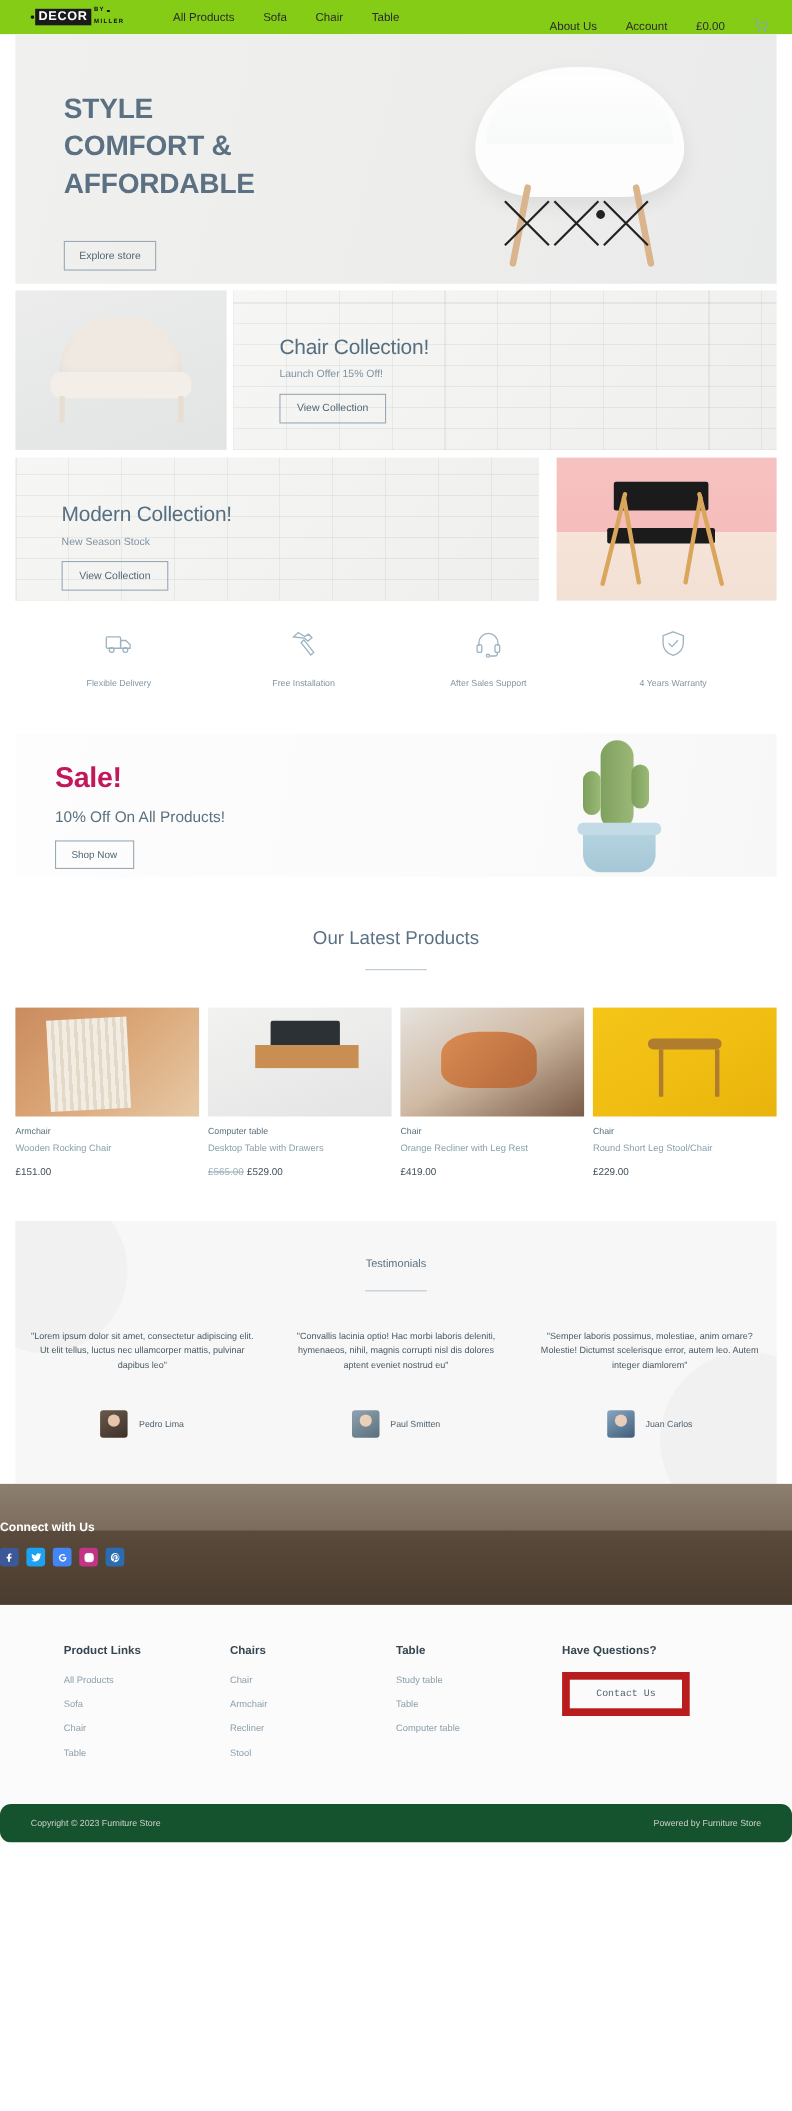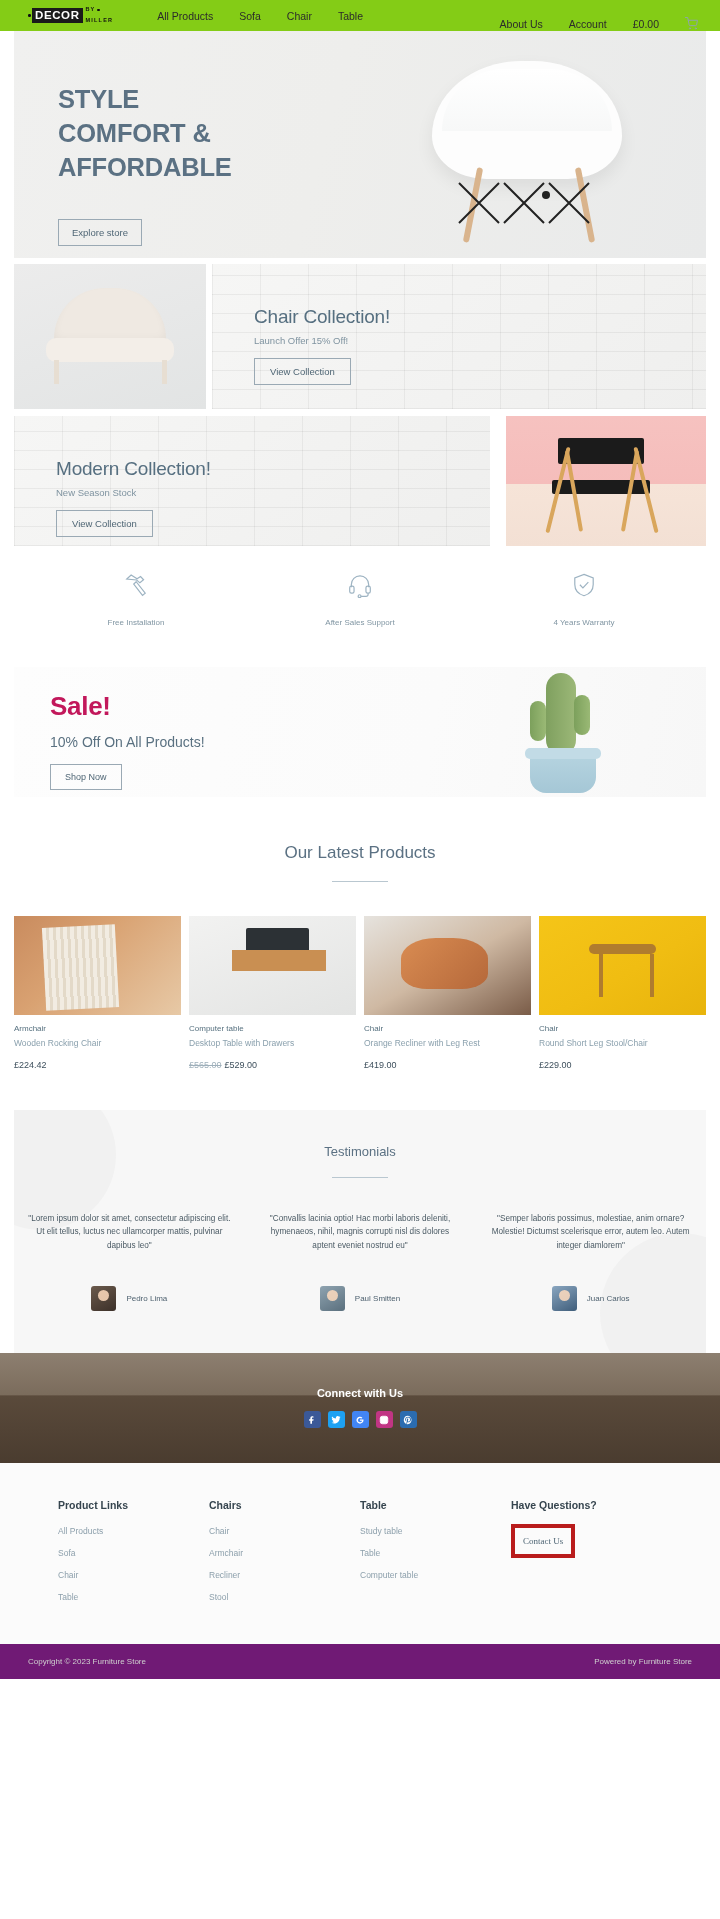--- a/index.html
+++ b/index.html
@@ -181,60 +181,61 @@
     background:#b07c2e; border-radius:6px; }
   .t4:before { content:""; position:absolute; left:36%; top:38%; width:28%; height:44%;
     border-left:4px solid #b07c2e; border-right:4px solid #b07c2e; }
 
   
   .testi {
     margin-top: 40px; background: #f7f7f7; position: relative; overflow: hidden;
     padding: 34px 0 42px;
   }
   .testi .blob { position:absolute; border-radius:50%; background:#f1f1f1; }
-  .testi h2 { text-align:center; font-size: 13px; color:#5b7183; font-weight: normal; position: relative; }
+  .testi h2 { text-align:center; font-size: 10px; color:#5b7183; font-weight: normal; position: relative; }
   .tgrid { display:flex; margin-top: 34px; position: relative; }
   .tcol { flex:1; padding: 0 14px; text-align:center; }
   .tquote { font-size: 8.2px; line-height: 1.62; color:#4a5a64; }
   .tperson { display:flex; align-items:center; justify-content:center; gap:10px; margin-top: 34px; }
   .avatar { width: 25px; height: 25px; border-radius: 3px; overflow:hidden; flex:none; position:relative; }
   .a1 { background: linear-gradient(150deg,#6b5a4c,#3c3029); }
   .a2 { background: linear-gradient(150deg,#8fa3b0,#5a6f7d); }
   .a3 { background: linear-gradient(150deg,#8aa6c0,#3f5d7a); }
   .avatar:after { content:""; position:absolute; left:28%; top:18%; width:44%; height:44%;
     background: rgba(255,220,190,.85); border-radius:50%; }
   .tname { font-size: 8px; color:#4f6270; }
 
   
   .connect {
     height: 110px; position: relative; overflow: hidden;
     background: linear-gradient(180deg,#8d7f70 0%,#7b6c5c 38%,#5a4a3b 39%,#4a3c2f 100%);
-    display:flex; flex-direction:column; align-items:center; justify-content:center;
+    display:flex; flex-direction:column; align-items:flex-start; justify-content:center;
   }
   .connect h3 { color:#fff; font-size: 11px; font-weight: bold; position:relative; }
   .socials { display:flex; gap:7px; margin-top: 12px; position:relative; }
   .soc { width: 17px; height: 17px; border-radius: 3px; display:flex; align-items:center; justify-content:center; }
   .soc svg { width: 10px; height: 10px; fill: #fff; }
 
   
   .footer { background: #fbfbfb; padding: 36px 0 30px; }
   .fgrid { display:flex; padding: 0 58px; }
   .fcol { flex: 1; }
   .fcol h4 { font-size: 10.5px; color:#36454f; font-weight: bold; margin-bottom: 15px; }
   .fcol a { display:block; font-size: 8.5px; color:#8da0ac; text-decoration:none; margin-bottom: 12px; }
   .fcol.q h4 { margin-bottom: 13px; }
   .btn-contact {
-    display:inline-block; border:4px solid #b91c1c; color:#4f6675;
-    font-size: 9px; padding: 8px 8px; background:transparent; cursor:pointer;
-    font-family: Liberation Serif, serif;
+    display:inline-block; border:7px solid #b91c1c; color:#4f6675;
+    font-size: 9px; padding: 8px 24px; background:transparent; cursor:pointer;
+    font-family: Liberation Mono, monospace;
   }
   .copyright {
-    background:#701a75; color:#cfcfcf; font-size: 8px;
+    background:#14532d; color:#cfcfcf; font-size: 8px;
     display:flex; justify-content:space-between; align-items:center;
     padding: 13px 28px;
+    border-radius: 10px;
   }
 </style>
 </head>
 <body>
 
 <div class="header">
   <div class="logo">
     <span class="logo-dot"></span>
     <span class="logo-box">DECOR</span>
     <span class="logo-by">
@@ -322,20 +323,29 @@
         <div class="dcleg" style="left:50px;top:30px;height:88px;transform:rotate(14deg)"></div>
         <div class="dcleg" style="left:138px;top:30px;height:88px;transform:rotate(-14deg)"></div>
         <div class="dcleg" style="left:66px;top:34px;height:82px;transform:rotate(-10deg)"></div>
         <div class="dcleg" style="left:122px;top:34px;height:82px;transform:rotate(10deg)"></div>
       </div>
     </section>
 
     <section class="features">
       <div class="feat">
         <svg width="26" height="26" viewBox="0 0 24 24" fill="none" stroke="#9db3c2" stroke-width="1.1">
+          <rect x="1.5" y="6.5" width="12" height="9.5" rx="1"></rect>
+          <path d="M13.5 9.5 H18 L21.5 13 V16 H13.5 Z"></path>
+          <circle cx="6" cy="17.5" r="2"></circle>
+            <circle cx="17.5" cy="17.5" r="2"></circle>
+        </svg>
+        <span>Flexible Delivery</span>
+      </div>
+      <div class="feat">
+        <svg width="26" height="26" viewBox="0 0 24 24" fill="none" stroke="#9db3c2" stroke-width="1.1">
           <path d="M3.5 6.5 L7.5 2.8 L13 6.2 L16.2 4.2 L19 7.2 L15.6 10 L12.6 7.4 Z"></path>
           <path d="M12.2 9 L20.5 19.5 L18 21.6 L9.9 11.2 Z"></path>
         </svg>
         <span>Free Installation</span>
       </div>
       <div class="feat">
         <svg width="26" height="26" viewBox="0 0 24 24" fill="none" stroke="#9db3c2" stroke-width="1.1">
           <path d="M4 14 V11.5 a8 8 0 0 1 16 0 V14"></path>
           <rect x="2.5" y="13" width="4" height="6.5" rx="1.6"></rect>
           <rect x="17.5" y="13" width="4" height="6.5" rx="1.6"></rect>
@@ -370,21 +380,21 @@
     <section>
       <div class="section-title">
         <h2>Our Latest Products</h2>
         <div class="rule"></div>
       </div>
       <div class="products">
         <div class="pcard">
           <div class="pthumb t1"></div>
           <div class="pcat">Armchair</div>
           <div class="pname">Wooden Rocking Chair</div>
-          <div class="pprice">£224.42</div>
+          <div class="pprice">£151.00</div>
         </div>
         <div class="pcard">
           <div class="pthumb t2"></div>
           <div class="pcat">Computer table</div>
           <div class="pname">Desktop Table with Drawers</div>
           <div class="pprice">
             <s>£565.00</s><span>£529.00</span>
           </div>
         </div>
         <div class="pcard">

